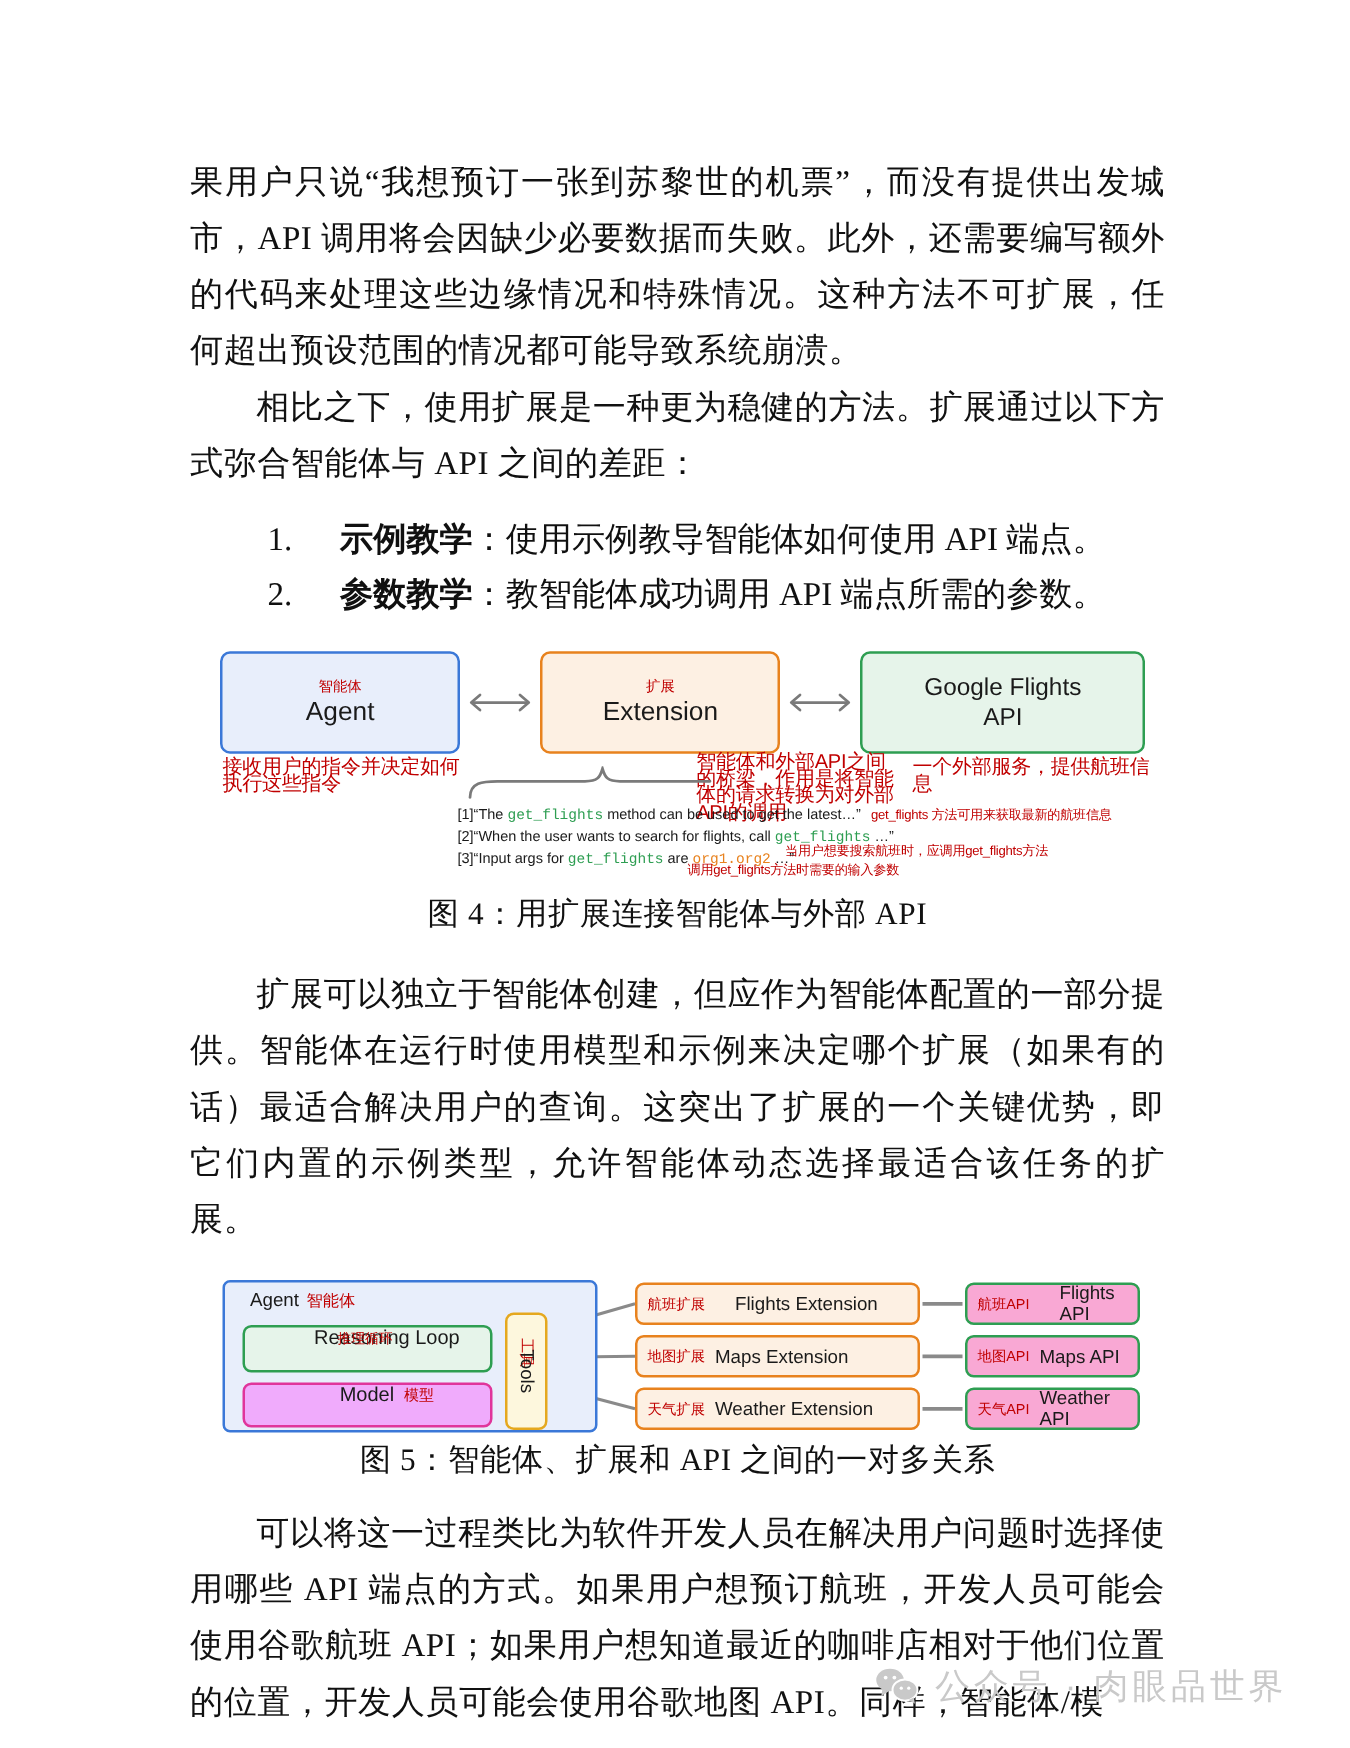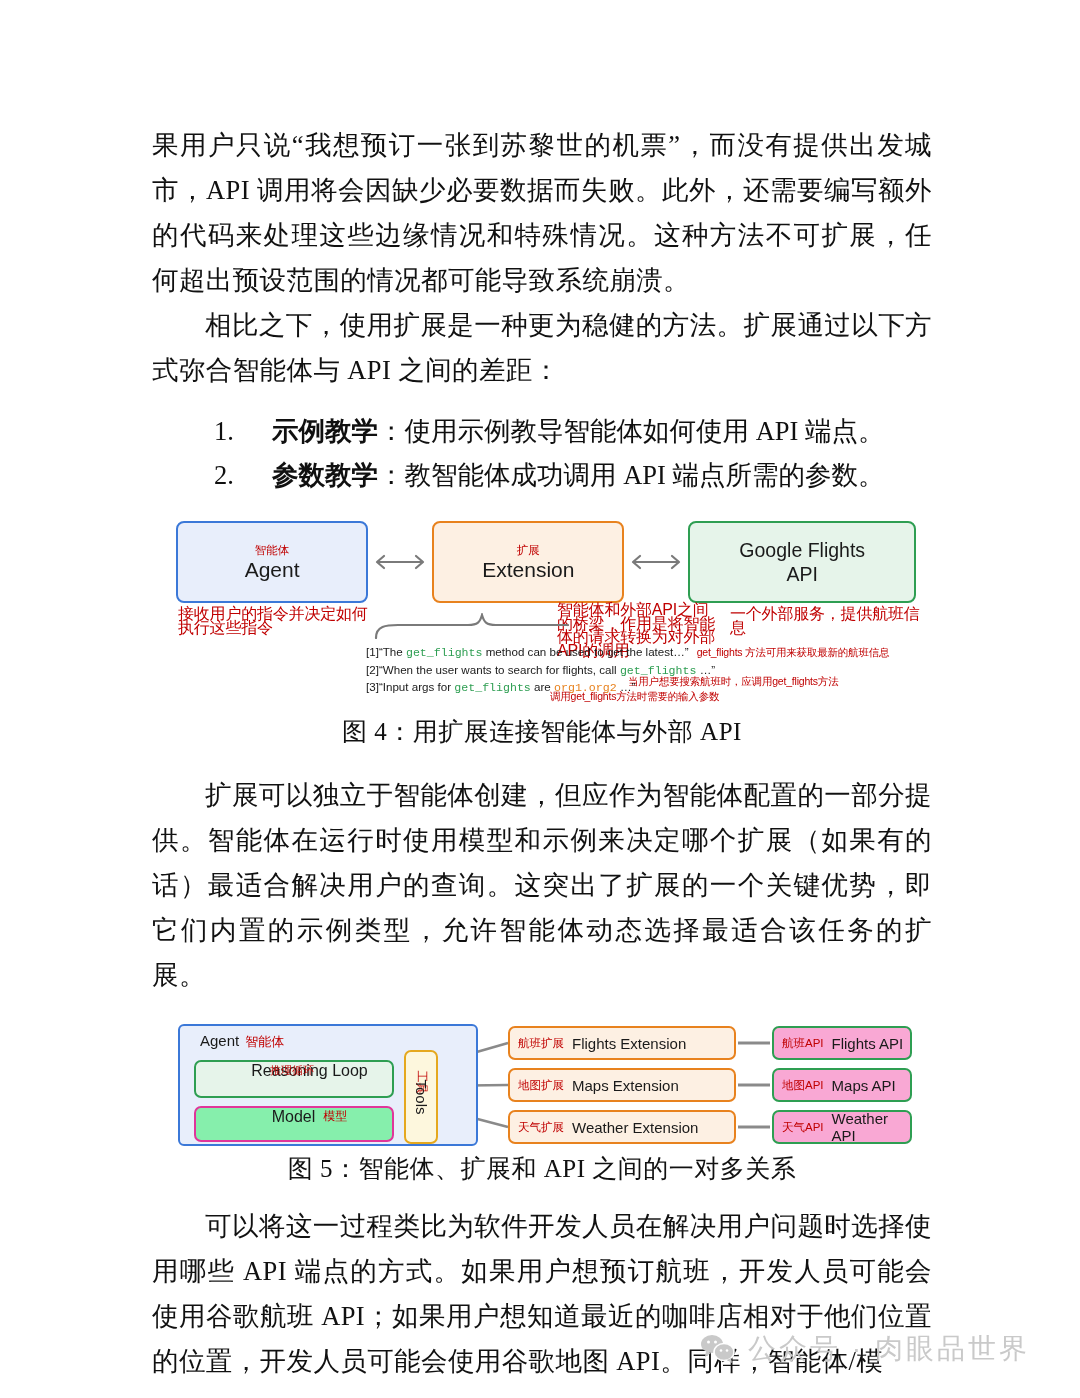--- a/index.html
+++ b/index.html
@@ -218,21 +218,21 @@
     background: #e6f4ea; border: 2px solid #2e9e52;
   }
   .f5-reason .cnover {
     position: absolute;
     left: 74px; top: 1px;
     color: #c00000; font-size: 11px;
     font-family: "Liberation Sans", "DejaVu Sans", sans-serif;
   }
   .f5-model {
     left: 14px; top: 80px; width: 200px; height: 36px;
-    background: #86efac; border: 2px solid #e0359b;
+    background: #f0abfc; border: 2px solid #e0359b;
   }
   .f5-model .cn { color: #c00000; font-size: 12px; margin-left: 8px; }
   .f5-tools {
     position: absolute;
     left: 224px; top: 24px;
     width: 34px; height: 94px;
     background: #fdf7dd;
     border: 2px solid #e5a81e;
     border-radius: 7px;
     box-sizing: border-box;
@@ -282,21 +282,21 @@
     background: #f9a8d4;
     border: 2px solid #2e9e52;
     border-radius: 7px;
     box-sizing: border-box;
     display: flex;
     align-items: center;
     font-family: "Liberation Sans", "DejaVu Sans", sans-serif;
     font-size: 15px;
     color: #1a1a1a;
   }
-  .row-1 { top: 6px; }
+  .row-1 { top: 6px; gap: 16px; }
   .row-2 { top: 48px; }
   .row-3 { top: 90px; }
   .f5-connector { position: absolute; left: 0; top: 0; width: 750px; height: 130px; pointer-events: none; }
 
   
   .footer {
     position: absolute;
     left: 700px;
     top: 1330px;
     display: flex;

